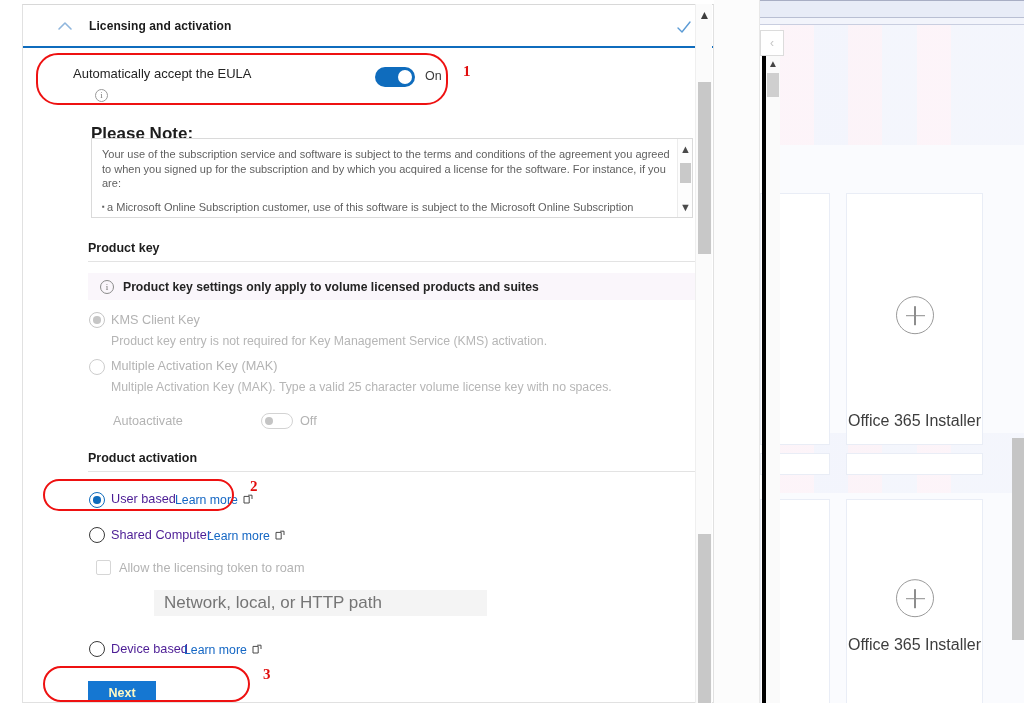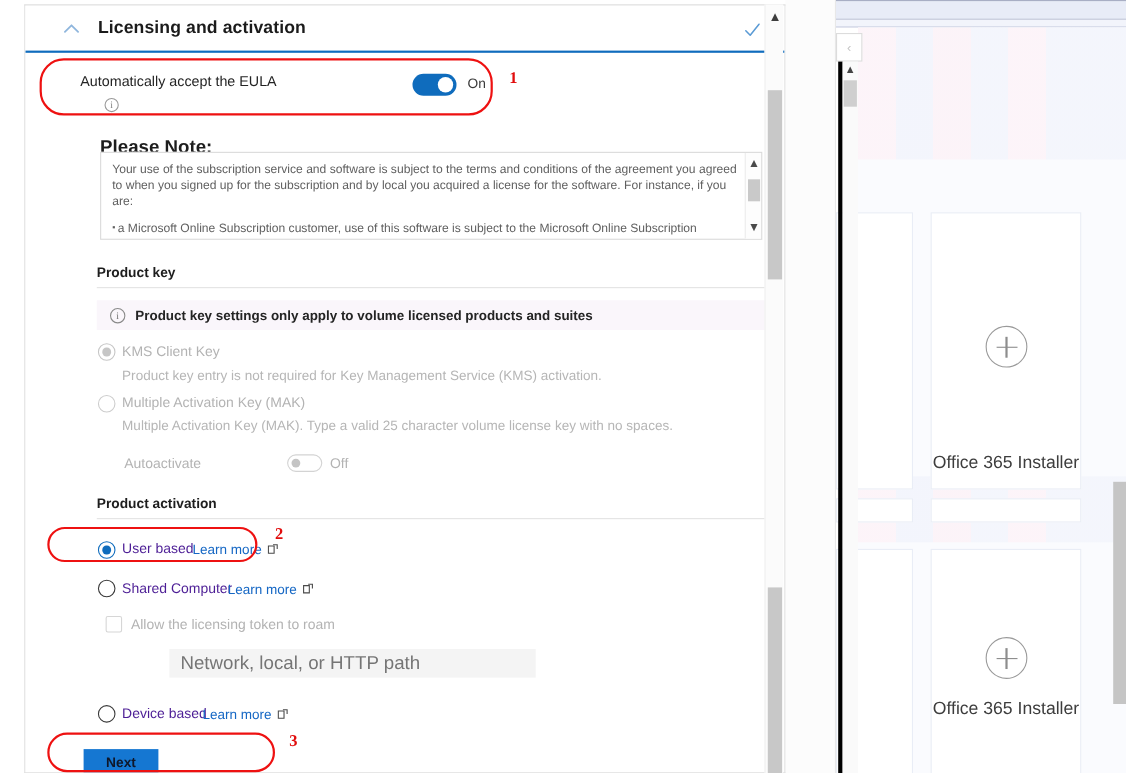--- a/index.html
+++ b/index.html
@@ -30,21 +30,21 @@
     background: #ffffff;
     border-bottom: 2px solid #0f6cbd;
     display: flex; align-items: center;
   }
   .sec-chevron {
     width: 20px; height: 20px; margin-left: 32px; margin-right: 14px;
     position: relative; flex: none;
   }
   .sec-chevron svg { display:block; }
   .sec-title {
-    font-size: 16px; color: #1b1b1b; font-weight: 600;
+    font-size: 12px; color: #1b1b1b; font-weight: 600;
     letter-spacing: .1px;
   }
   .sec-check {
     position: absolute; right: 22px; top: 14px;
     width: 16px; height: 16px;
   }
 
   
   .redbox {
     position: absolute;
@@ -199,23 +199,23 @@
     position: absolute; left: 131px; top: 585px;
     width: 333px; height: 26px;
     background: #f4f4f4; border: none;
     font-size: 17px; color: #acacac;
     padding: 0 10px;
     font-family: "Liberation Sans", sans-serif;
   }
 
   
   .nextbtn {
-    position: absolute; left: 53px; top: 676px;
+    position: absolute; left: 65px; top: 676px;
     width: 68px; height: 23px;
-    background: #1577d2; color: #0f172a; border: none;
+    background: #1577d2; color: #fef9c3; border: none;
     font-size: 12.5px; font-weight: 600;
     font-family: "Liberation Sans", sans-serif;
     cursor: pointer;
   }
 
   
   .main-sb {
     position: absolute; left: 695px; top: 4px;
     width: 17px; height: 699px;
     background: #fbfbfb; border-left: 1px solid #efefef;
@@ -344,21 +344,21 @@
       <div class="info-ico">i</div>
       <div class="toggle">
           <span class="knob"></span>
         </div>
       <div class="toggle-state">On</div>
     </div>
 
     <div class="note-label">Please Note:</div>
     <div class="note-box">
       <div class="note-inner">
-        <p>Your use of the subscription service and software is subject to the terms and conditions of the agreement you agreed to when you signed up for the subscription and by local you acquired a license for the software. For instance, if you are:</p>
+        <p>Your use of the subscription service and software is subject to the terms and conditions of the agreement you agreed to when you signed up for the subscription and by which you acquired a license for the software. For instance, if you are:</p>
         <ul>
           <li>a Microsoft Online Subscription customer, use of this software is subject to the Microsoft Online Subscription agreement.</li>
         </ul>
       </div>
       <div class="note-sb">
         <div class="arw up">▲</div>
         <div class="thumb"></div>
         <div class="arw dn">▼</div>
       </div>
     </div>

